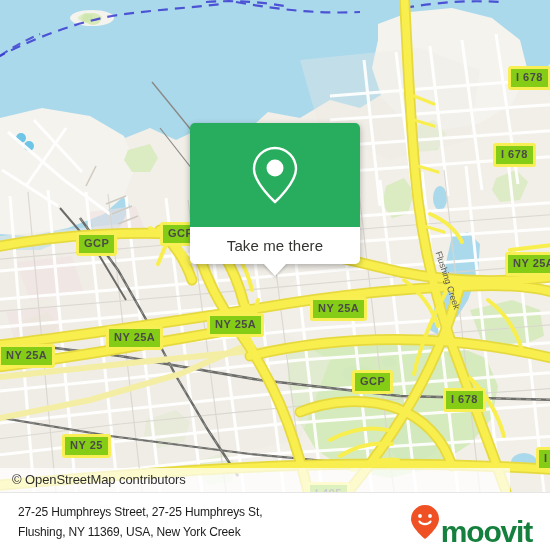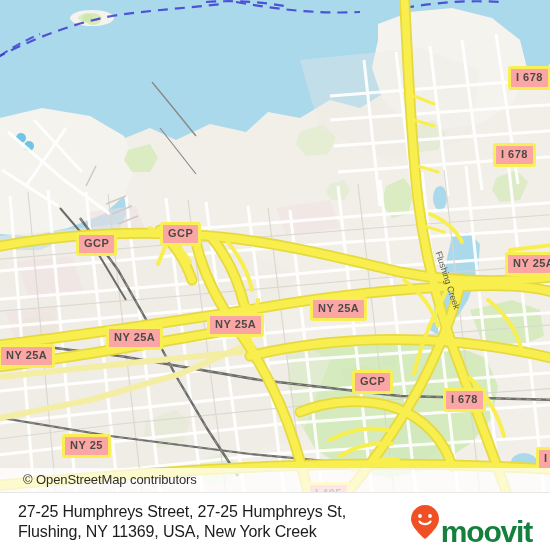--- a/index.html
+++ b/index.html
@@ -35,21 +35,21 @@
   #map-svg {
     position: absolute;
     left: 0;
     top: 0;
     display: block;
   }
 
   
   .shield {
     position: absolute;
-    background: #fca5a5;
+    background: #84cc16;
     border: 3px solid #f7ef54;
     border-radius: 3px;
     color: #4a4a46;
     font-family: "Liberation Sans", sans-serif;
     font-size: 11px;
     font-weight: bold;
     letter-spacing: 0.5px;
     line-height: 1;
     padding: 3px 5px 4px 5px;
     white-space: nowrap;
@@ -64,28 +64,28 @@
     font-size: 9px;
     white-space: nowrap;
     transform-origin: 0 0;
   }
 
   
   #attribution {
     position: absolute;
     left: 0;
     bottom: 0;
-    width: 550px;
+    width: 510px;
     height: 24px;
     line-height: 24px;
     background: rgba(255, 255, 255, 0.72);
     color: #2e2e2e;
     font-family: "Liberation Sans", sans-serif;
     font-size: 13px;
-    padding-left: 23px;
+    padding-left: 12px;
     box-sizing: border-box;
     letter-spacing: -0.1px;
   }
 
   
   #popup {
     position: absolute;
     left: 190px;
     top: 123px;
     width: 170px;
@@ -143,21 +143,21 @@
     box-sizing: border-box;
     display: flex;
     align-items: center;
     justify-content: space-between;
     padding: 0 14px 0 18px;
     border-top: 1px solid #e6e6e6;
   }
   #address-text {
     color: #1c1c1c;
     font-family: "Liberation Sans", sans-serif;
-    font-size: 16px;
+    font-size: 12px;
     line-height: 20px;
     max-width: 400px;
     letter-spacing: -0.15px;
   }
   #brand {
     display: flex;
     align-items: center;
     gap: 1px;
     padding-right: 4px;
   }
@@ -449,20 +449,32 @@
     <div class="shield" style="left:106px; top:326px;">NY 25A</div>
     <div class="shield" style="left:-2px;  top:344px;">NY 25A</div>
     <div class="shield" style="left:352px; top:370px;">GCP</div>
     <div class="shield" style="left:443px; top:388px;">I 678</div>
     <div class="shield" style="left:536px; top:447px;">I 4</div>
     <div class="shield" style="left:62px;  top:434px;">NY 25</div>
     <div class="shield" style="left:307px; top:470px;margin-top:12px;">I 495</div>
 
     <div id="attribution">© OpenStreetMap contributors</div>
 
+    <div id="popup">
+      <div id="popup-head">
+        <svg width="52" height="62" viewBox="0 0 52 62" xmlns="http://www.w3.org/2000/svg">
+          <path d="M26 4 C14.4 4 5 13.4 5 25 C5 39 26 58 26 58 C26 58 47 39 47 25 C47 13.4 37.6 4 26 4 Z" fill="none" stroke="#ffffff" stroke-width="2.4"></path>
+          <circle cx="26" cy="24" r="8.5" fill="#ffffff"></circle>
+        </svg>
+      </div>
+      <div id="popup-foot">
+        <span id="popup-label">Take me there</span>
+        <span id="popup-tail"></span>
+      </div>
+    </div>
 
   </div>
 
   <div id="bottom-bar">
     <div id="address-text">
       <div>27-25 Humphreys Street, 27-25 Humphreys St,</div>
       <div>Flushing, NY 11369, USA, New York Creek</div>
     </div>
     <div id="brand">
       <svg width="30" height="36" viewBox="0 0 30 36" xmlns="http://www.w3.org/2000/svg">

